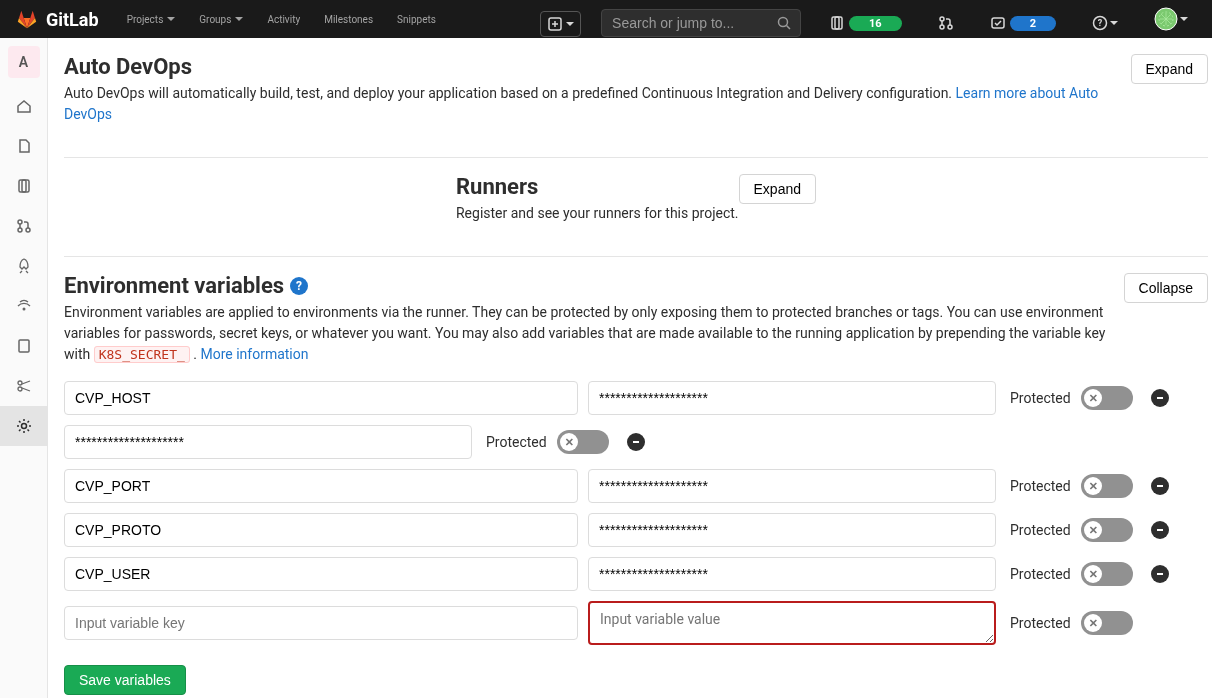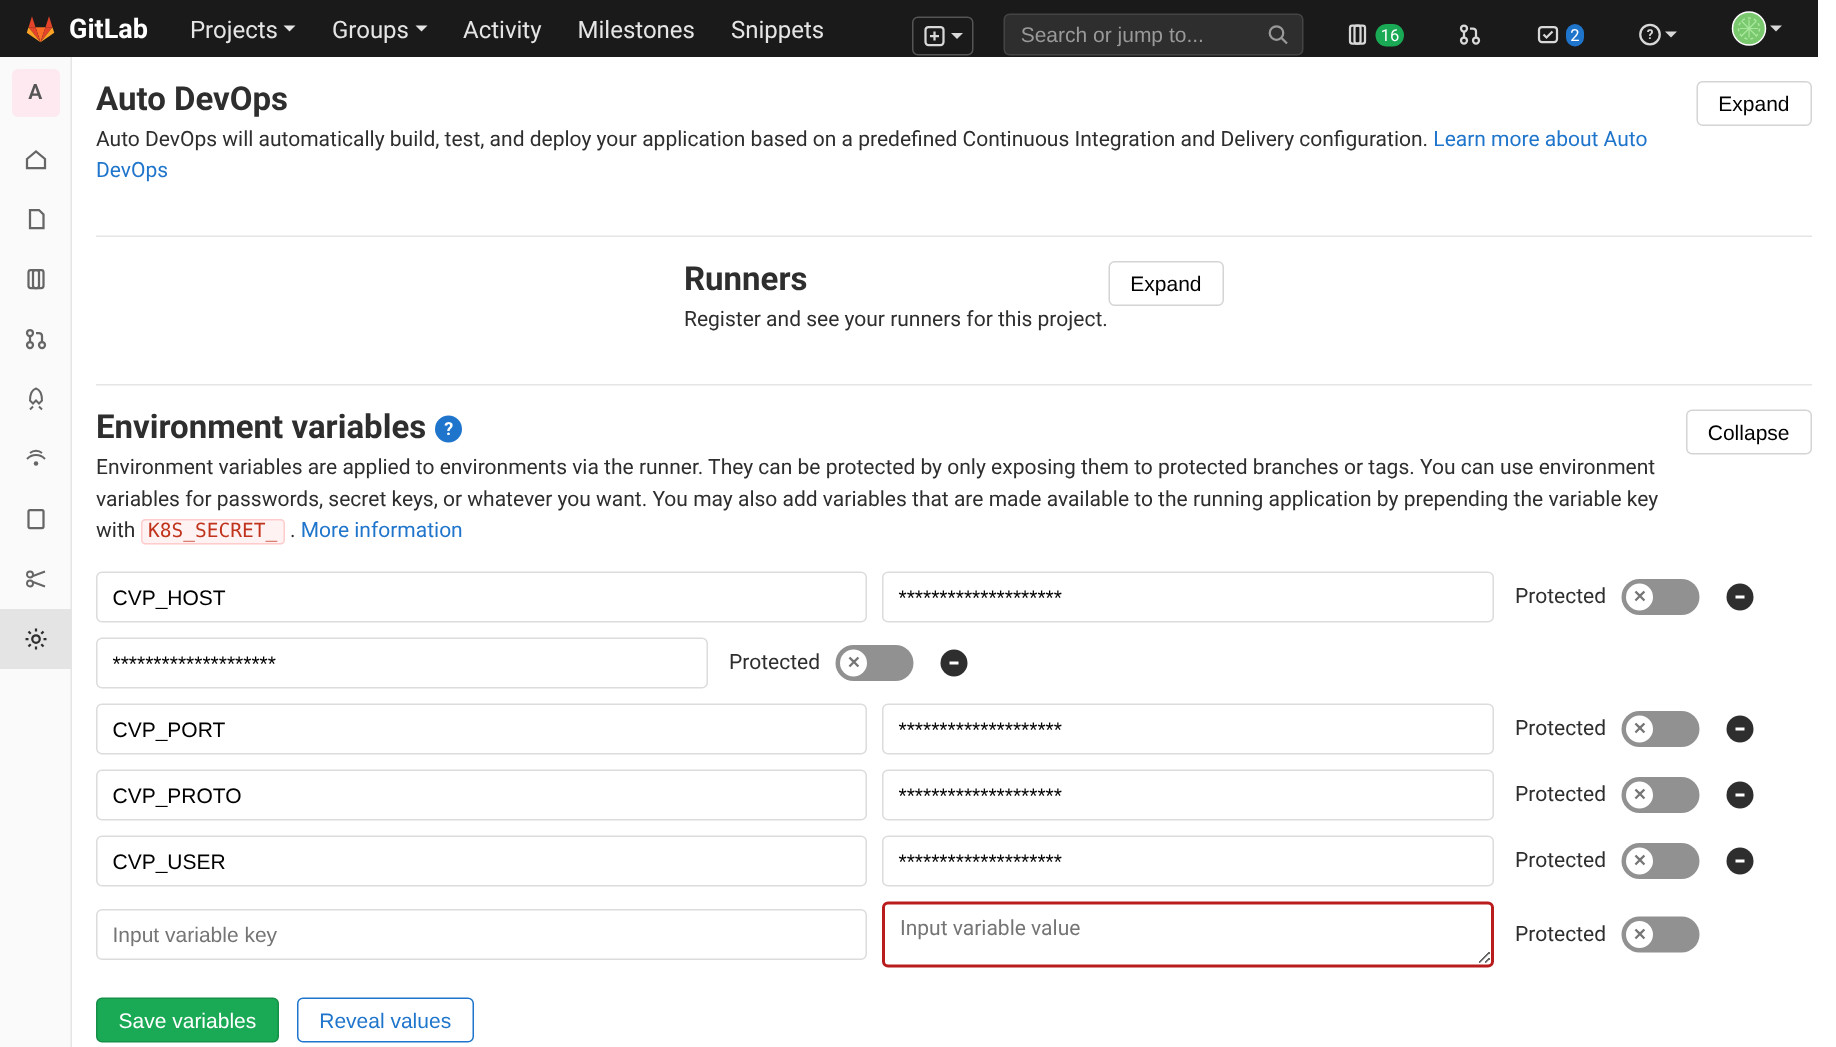--- a/index.html
+++ b/index.html
@@ -24,22 +24,22 @@
     }
     .navbar-logo { display: flex; align-items: center; gap: 8px; margin-right: 16px; }
     .navbar-logo-text { font-weight: 700; font-size: 18px; }
     .navbar-nav { display: flex; align-items: center; gap: 0; }
     .nav-item {
       padding: 8px 12px;
       cursor: pointer;
       display: flex;
       align-items: center;
       gap: 4px;
-      color: #e5e5e5;
-      font-size: 16px;
+      color: #a3a3a3;
+      font-size: 10px;
     }
     .navbar-right { margin-left: auto; display: flex; align-items: flex-end; gap: 20px; }
     .search-box {
       background: #2e2e2e;
       border: 1px solid #444;
       border-radius: 4px;
       padding: 5px 10px;
       color: #aaa;
       width: 200px;
       position: relative;
@@ -60,22 +60,22 @@
       cursor: pointer;
       display: flex;
       align-items: center;
       gap: 2px;
       color: #d8d8d8;
       position: relative;
     }
     .badge {
       font-size: 11px;
       border-radius: 8px;
-      padding: 1px 3px;
-      font-weight: 400;
+      padding: 1px 20px;
+      font-weight: 700;
       margin-left: 2px;
     }
     .badge-green { background: #1aaa55; color: #fff; }
     .badge-blue { background: #1f75cb; color: #fff; }
     .plus-btn {
       background: transparent;
       border: 1px solid #555;
       border-radius: 4px;
       padding: 4px 6px;
       display: flex;
@@ -524,17 +524,16 @@
       <input class="var-input var-key" placeholder="Input variable key" style="">
       <textarea class="var-textarea" placeholder="Input variable value" style=""></textarea>
       <span class="var-protected-label">Protected</span>
       <div class="toggle">
           <span class="toggle-x">✕</span>
         </div>
     </div>
 
     <div class="action-row">
       <button class="btn btn-success">Save variables</button>
-      <button class="btn btn-outline-blue">Reveal values</button>
     </div>
   </section>
 
 </main>
 
 </body></html>

